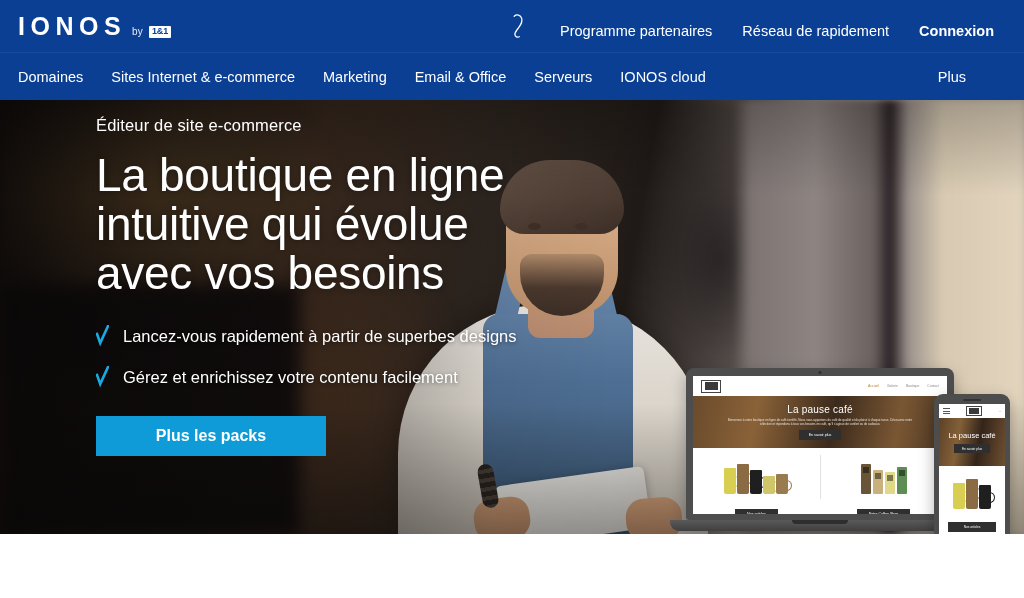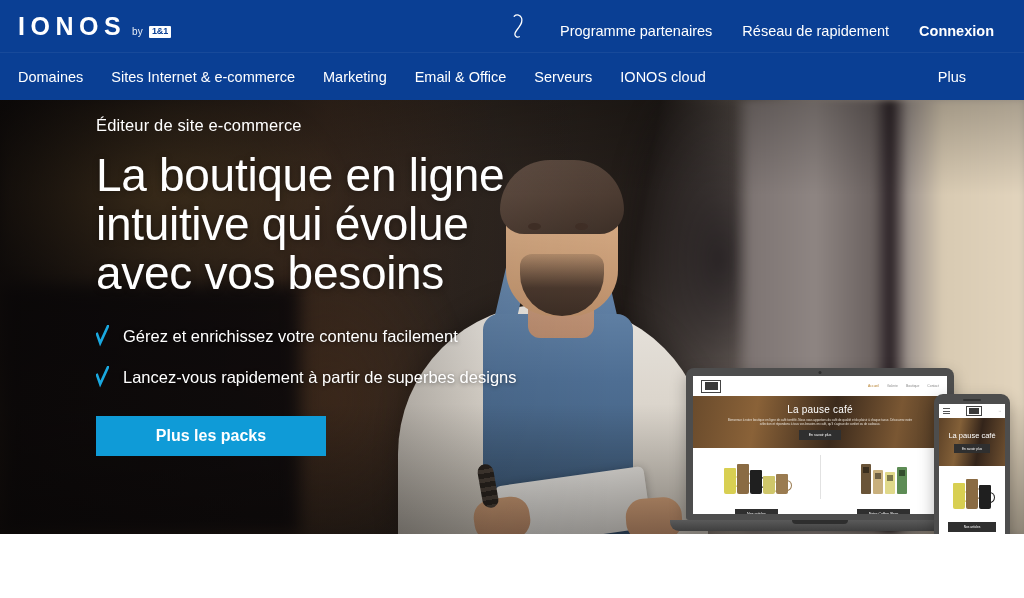--- a/index.html
+++ b/index.html
@@ -331,29 +331,29 @@
         <span>avec vos besoins</span>
       </h1>
 
       <ul class="benefits">
         <li>
           <span>
             <svg class="check" viewBox="0 0 13 22" xmlns="http://www.w3.org/2000/svg">
               <path d="M1 9 L4.2 18 L12 1" stroke="#1aa9e0" stroke-width="2.6" fill="none" stroke-linecap="square"></path>
             </svg>
           </span>
-          <span>Gérez et enrichissez votre contenu facilement</span>
+          <span>Lancez-vous rapidement à partir de superbes designs</span>
         </li>
         <li>
           <span>
             <svg class="check" viewBox="0 0 13 22" xmlns="http://www.w3.org/2000/svg">
               <path d="M1 9 L4.2 18 L12 1" stroke="#1aa9e0" stroke-width="2.6" fill="none" stroke-linecap="square"></path>
             </svg>
           </span>
-          <span>Lancez-vous rapidement à partir de superbes designs</span>
+          <span>Gérez et enrichissez votre contenu facilement</span>
         </li>
       </ul>
 
       <a href="#" class="cta">Plus les packs</a>
     </div>
 
     <div class="devices">
 
       <div class="laptop">
         <div class="laptop-lid">

